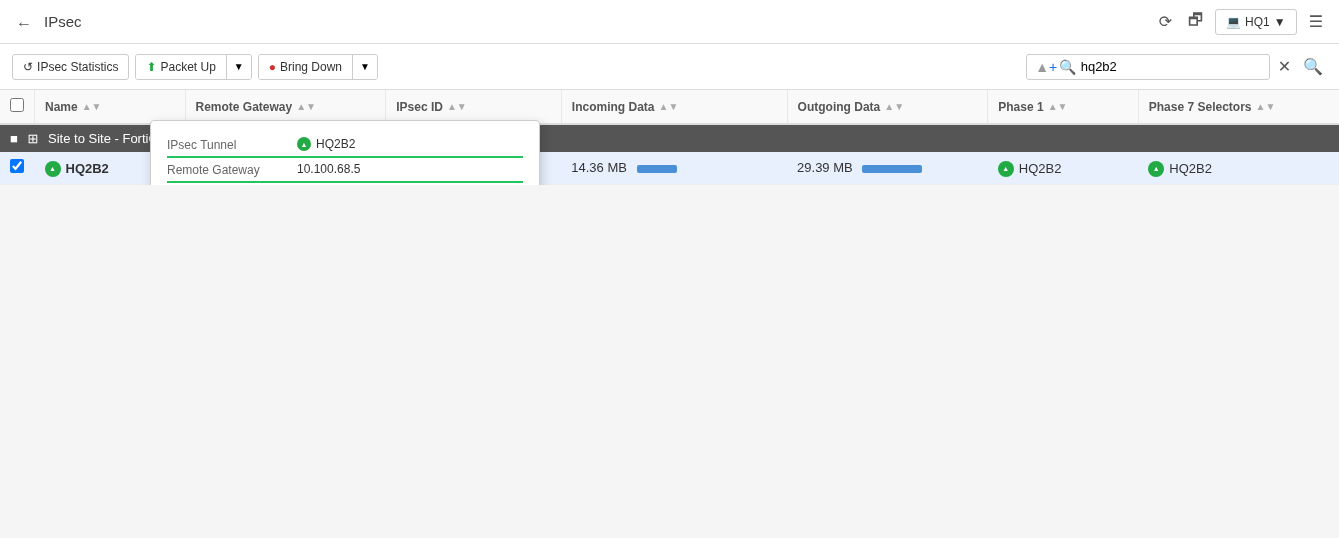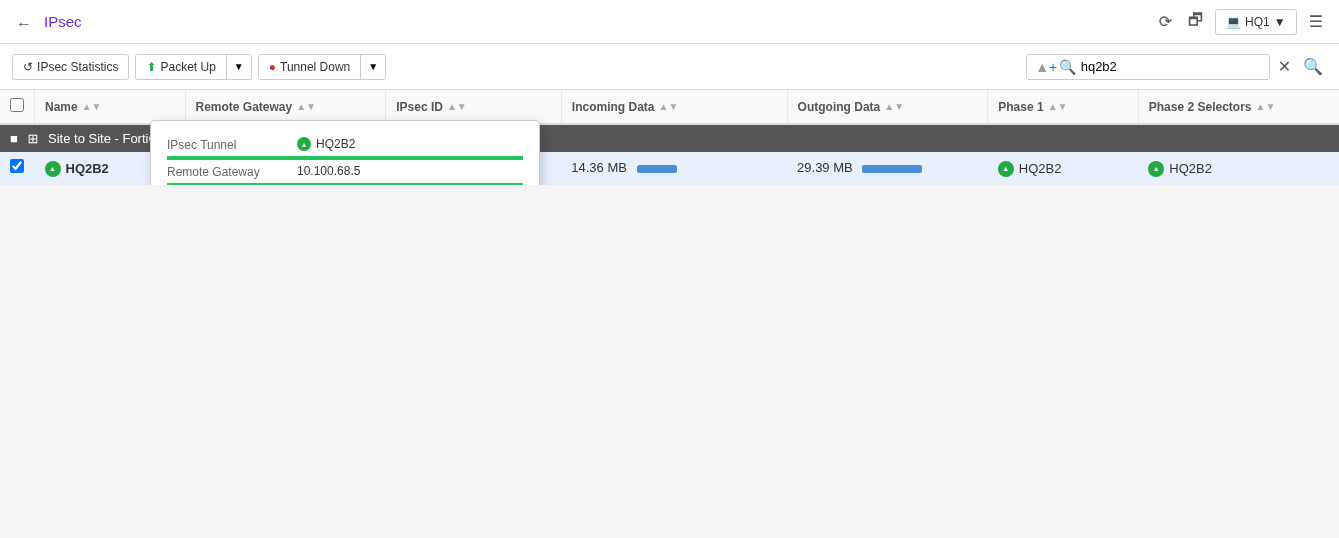--- a/index.html
+++ b/index.html
@@ -3,21 +3,21 @@
   <meta charset="utf-8">
   <style>
     * { box-sizing: border-box; margin: 0; padding: 0; }
     body { font-family: -apple-system, BlinkMacSystemFont, 'Segoe UI', Arial, sans-serif; font-size: 13px; background: #f5f5f5; color: #333; }
 
     .top-bar {
       display: flex; align-items: center; justify-content: space-between;
       background: #fff; border-bottom: 1px solid #ddd; padding: 0 12px; height: 44px;
     }
     .top-bar-left { display: flex; align-items: center; gap: 8px; }
-    .top-bar-title { display: flex; align-items: center; gap: 6px; font-size: 15px; font-weight: 500; color: #6d28d9; }
+    .top-bar-title { display: flex; align-items: center; gap: 6px; font-size: 15px; font-weight: 500; color: #404040; }
     .top-bar-right { display: flex; align-items: center; gap: 8px; }
 
     .toolbar {
       display: flex; align-items: center; gap: 6px;
       background: #fff; border-bottom: 1px solid #ddd; padding: 6px 12px; height: 46px;
     }
     .toolbar-right { margin-left: auto; display: flex; align-items: center; gap: 4px; }
 
     .btn {
       display: inline-flex; align-items: center; gap: 4px;
@@ -52,21 +52,21 @@
     .status-up { display: inline-flex; align-items: center; gap: 5px; }
     .dot-green { width: 16px; height: 16px; border-radius: 50%; background: #22aa44; display: inline-flex; align-items: center; justify-content: center; }
     .dot-green::after { content: '▲'; color: #fff; font-size: 7px; }
     .tunnel-name { font-weight: 600; color: #333; }
     .popup {
       position: absolute; top: 10px; left: 140px; z-index: 100;
       background: #fff; border: 1px solid #ccc; border-radius: 4px;
       box-shadow: 2px 4px 12px rgba(0,0,0,0.18); min-width: 390px;
     }
     .popup-body { padding: 12px 16px; }
-    .popup-row { display: flex; align-items: flex-start; padding: 4px 0; border-bottom: 4px solid #22c55e; }
+    .popup-row { display: flex; align-items: flex-start; padding: 4px 0; border-bottom: 2px solid #22c55e; }
     .popup-row:last-child { border-bottom: none; }
     .popup-label { width: 130px; color: #666; font-size: 12px; flex-shrink: 0; padding-top: 1px; }
     .popup-value { color: #333; font-size: 12px; display: flex; align-items: center; gap: 5px; }
     .popup-footer { background: #f5f5f5; border-top: 1px solid #e0e0e0; padding: 8px 12px; border-radius: 0 0 4px 4px; }
     .popup-btn { display: inline-flex; align-items: center; gap: 6px; border: 1px solid #ccc; border-radius: 3px; padding: 5px 12px; background: #fff; cursor: pointer; font-size: 12px; color: #333; }
     .person-icon { color: #666; }
 
     .icon-btn { border: none; background: none; cursor: pointer; color: #555; font-size: 16px; padding: 4px; border-radius: 3px; }
 
     .checkbox { width: 14px; height: 14px; cursor: pointer; }
@@ -114,21 +114,21 @@
     <button class="main">
       <span style="color:#22aa44;">⬆</span>
       <span>Packet Up</span>
     </button>
     <button class="arrow">▼</button>
   </div>
 
   <div class="btn-split">
     <button class="main">
       <span style="color:#cc3333;">●</span>
-      <span>Tunnel Down</span>
+      <span>Bring Down</span>
     </button>
     <button class="arrow">▼</button>
   </div>
 
   <div class="toolbar-right">
     <div class="search-bar">
       <span class="search-icon">▲</span>
       <span style="color:#1a73e8;font-size:14px;margin-right:2px;">+</span>
       <span class="search-icon">🔍</span>
       <input type="text" value="hq2b2" style="">
@@ -176,21 +176,21 @@
           </div>
         </th>
         <th class="ph-col">
           <div class="th-inner">
             <span>Phase 1</span>
             <span class="sort-icon">▲▼</span>
           </div>
         </th>
         <th class="ph2-col">
           <div class="th-inner">
-            <span>Phase 2 Selectors</span>
+            <span>Phase 7 Selectors</span>
             <span class="sort-icon">▲▼</span>
           </div>
         </th>
       </tr>
     </thead>
     <tbody>
 
       <tr class="group-row">
         <td colspan="8">
           <span>■</span>

